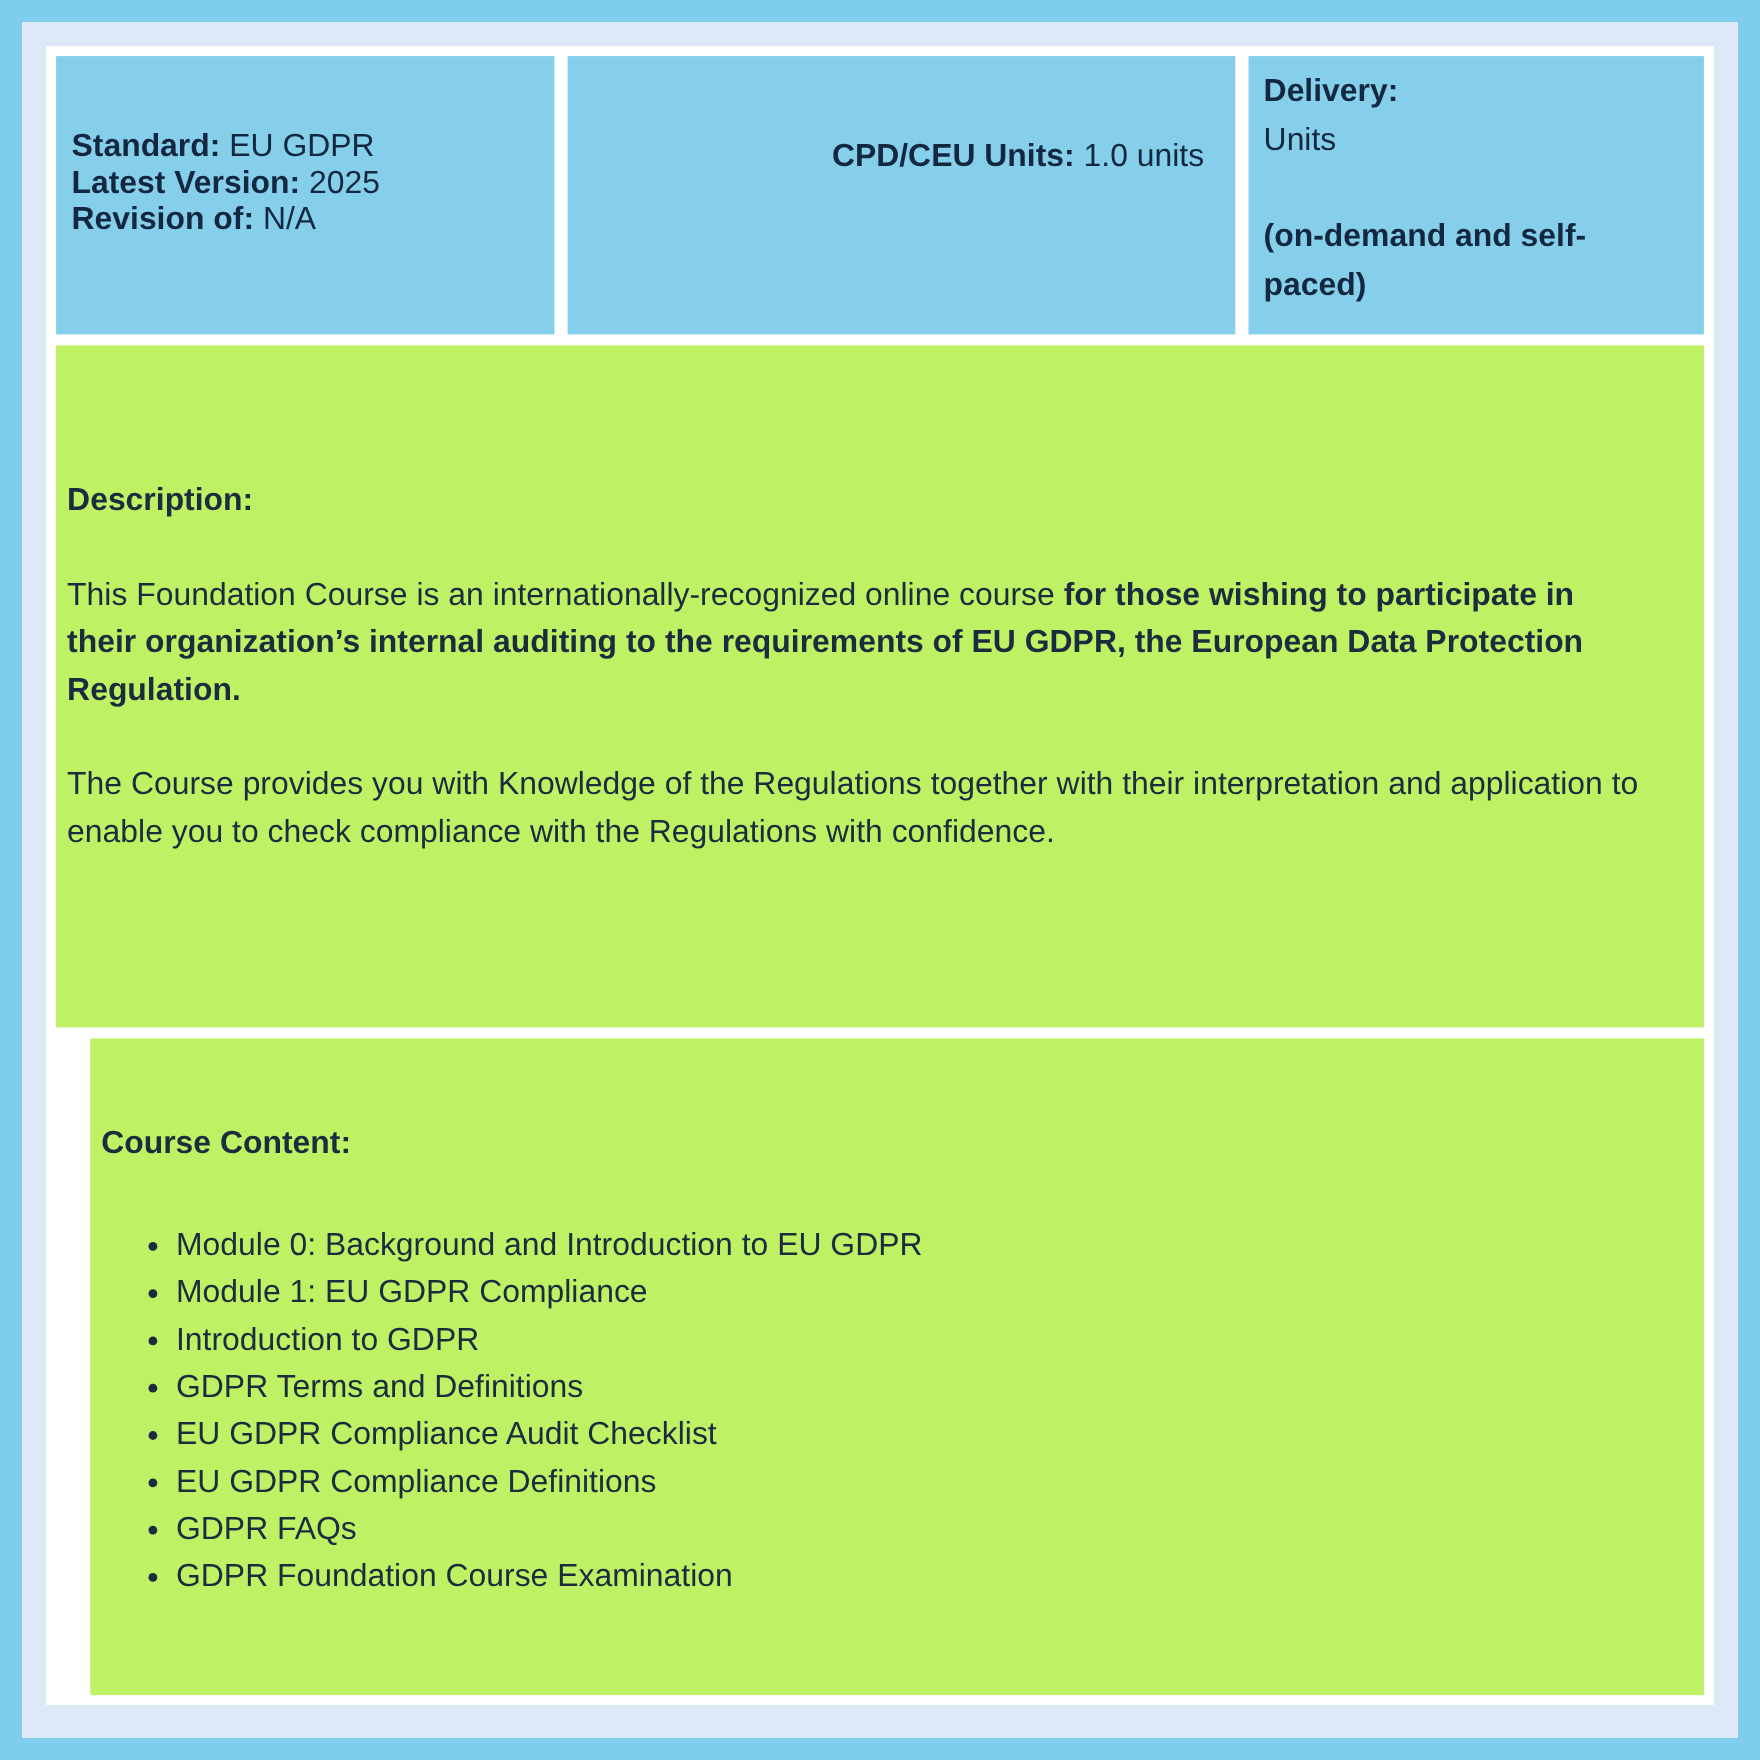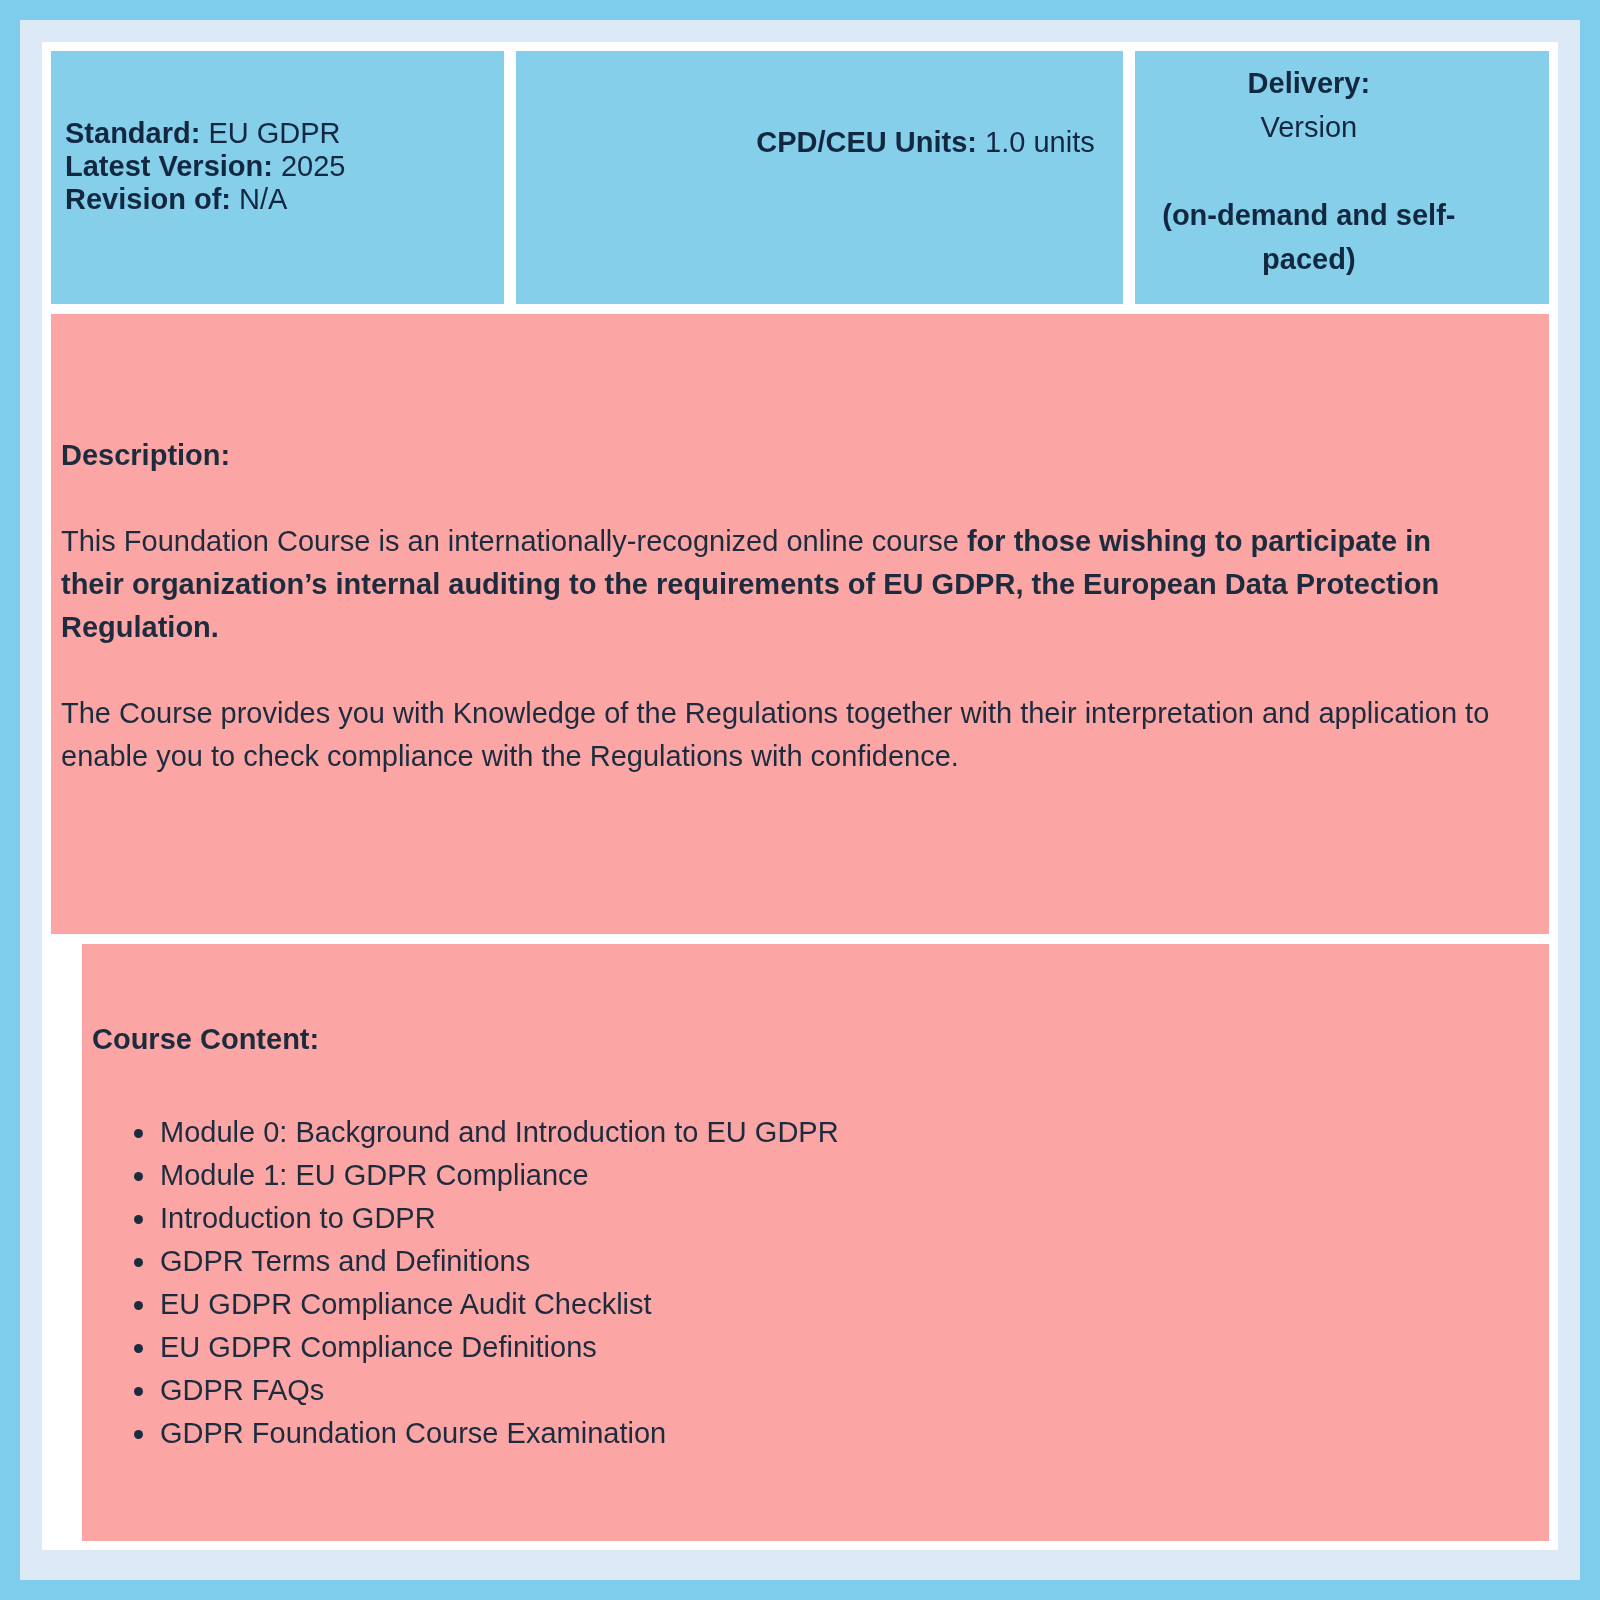--- a/index.html
+++ b/index.html
@@ -30,29 +30,29 @@
     box-sizing: border-box;
   }
   .cell { box-sizing: border-box; overflow: hidden; }
   .cell-top {
     background: #85cfeb;
     color: #132840;
     font-size: 29px;
     line-height: 33px;
   }
   .cell-light {
-    background: #fca5a5;
+    background: #bef264;
     color: #1c2c3e;
     font-size: 29px;
     line-height: 43px;
     grid-column: 1 / -1;
   }
   .cell-standard { padding: 66px 10px 0 14px; }
   .cell-duration { padding: 42px 28px 0 14px; }
-  .cell-delivery { padding: 10px 80px 0 14px; line-height: 44px; text-align: center; }
+  .cell-delivery { padding: 10px 80px 0 14px; line-height: 44px; }
   .cpd-line { margin-top: 33px; text-align: right; }
   .delivery-note { margin-top: 44px; font-weight: bold; }
   b, strong { font-weight: bold; }
   .cell-description { padding: 120px 50px 0 10px; }
   .cell-description p { margin: 43px 0 0 0; }
   .section-heading { font-weight: bold; }
   .cell-content { padding: 74px 52px 0 10px; margin-left: 31px; }
   .cell-content ul {
     margin: 50px 0 0 0;
     padding: 0 0 0 66px;
@@ -75,21 +75,21 @@
         <div><strong>Latest Version:</strong> <span>2025</span></div>
         <div><strong>Revision of:</strong> <span>N/A</span></div>
       </div>
 
       <div class="cell cell-top cell-duration">
         <div class="cpd-line"><strong>CPD/CEU Units:</strong> <span>1.0 units</span></div>
       </div>
 
       <div class="cell cell-top cell-delivery">
         <div><strong>Delivery:</strong></div>
-        <div><span>Version</span></div>
+        <div><span>Units</span></div>
         <div class="delivery-note">(on-demand and self-paced)</div>
       </div>
 
       <div class="cell cell-light cell-description">
         <div class="section-heading">Description:</div>
         <p><span>This Foundation Course is an internationally-recognized online course </span><strong>for those wishing to participate in their organization’s internal auditing to the requirements of EU GDPR, the European Data Protection Regulation.</strong></p>
         <p>The Course provides you with Knowledge of the Regulations together with their interpretation and application to enable you to check compliance with the Regulations with confidence.</p>
       </div>
 
       <div class="cell cell-light cell-content">

